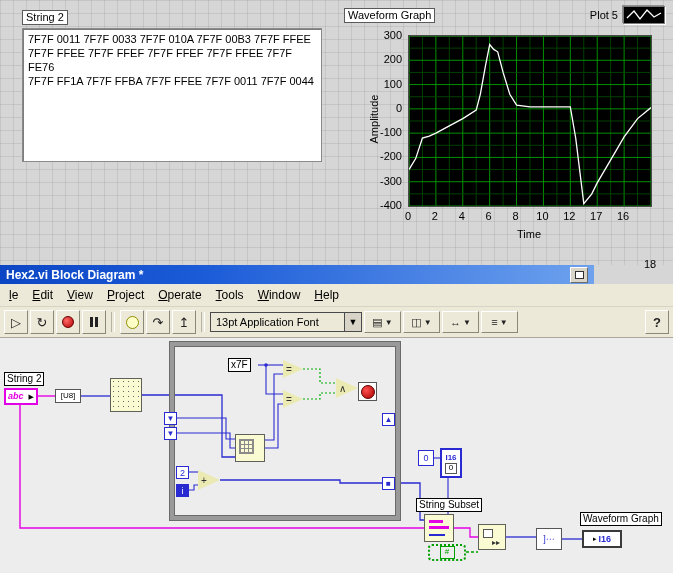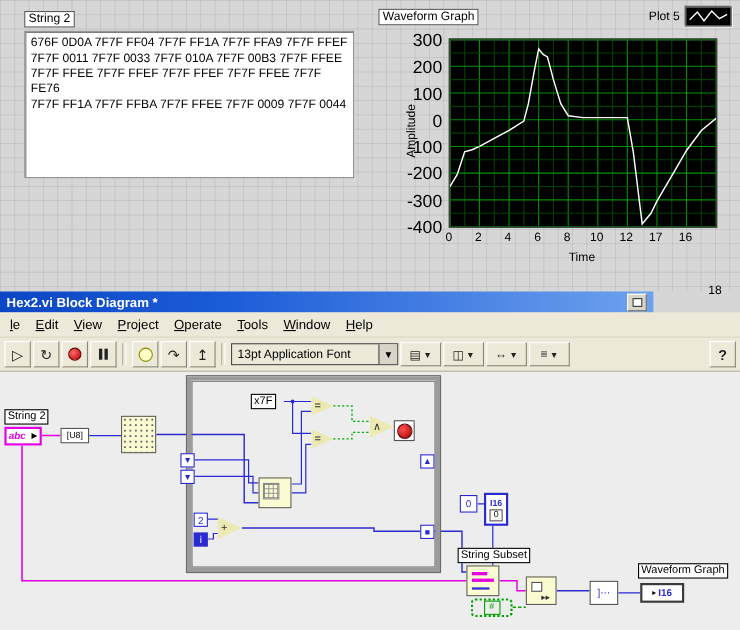--- a/index.html
+++ b/index.html
@@ -14,21 +14,21 @@
   .lvfp-label{position:absolute;background:#fff;border:1px solid #5a5a5a;
     font-size:11px;line-height:13px;padding:0 3px;white-space:nowrap;color:#000;}
   .string-box{position:absolute;left:22px;top:28px;width:288px;height:126px;
     background:#fff;border:1px solid #8a8a8a;
     box-shadow:inset 1px 1px 0 #7d7d7d, inset -1px -1px 0 #ffffff;
     font-size:11px;line-height:14px;padding:3px 5px;color:#000;overflow:hidden;}
   .graph-wrap{position:absolute;left:338px;top:2px;width:335px;height:258px;}
   .plot{position:absolute;left:70px;top:33px;width:242px;height:170px;background:#000;
     border:1px solid #4a4a4a;box-shadow:inset 1px 1px 0 #2a2a2a;}
   .plot svg{position:absolute;left:0;top:0;}
-  .ytick{position:absolute;left:20px;width:44px;text-align:right;font-size:16px;color:#000;}
+  .ytick{position:absolute;left:20px;width:44px;text-align:right;font-size:11px;color:#000;}
   .xtick{position:absolute;top:208px;width:20px;text-align:center;font-size:11px;color:#000;}
   .ylabel{position:absolute;left:-22px;top:111px;width:116px;text-align:center;
     font-size:11px;transform:rotate(-90deg);color:#000;}
   .xlabel{position:absolute;left:151px;top:226px;width:80px;text-align:center;font-size:11px;color:#000;}
   .legend{position:absolute;right:8px;top:4px;display:flex;align-items:center;gap:5px;}
   .legend-text{font-size:11px;color:#000;}
   .legend-icon{width:40px;height:16px;background:#000;border:1px solid #7a7a7a;
     box-shadow:1px 1px 0 #fff, -1px -1px 0 #909090;}
   
   .titlebar{position:absolute;left:0;top:265px;width:594px;height:19px;
@@ -97,24 +97,23 @@
   .green-cluster b{display:block;width:13px;height:11px;border:1px solid #00a000;
     color:#00a000;font-size:8px;line-height:10px;text-align:center;font-weight:normal;}
 </style>
 </head>
 <body>
 
 <div class="front-panel">
 
   <div class="lvfp-label" style="left:22px;top:10px;">String 2</div>
   <div class="string-box">
-      <div>676F 0D0A 7F7F FF04 7F7F FF1A 7F7F FFA9 7F7F FFEF</div>
       <div>7F7F 0011 7F7F 0033 7F7F 010A 7F7F 00B3 7F7F FFEE</div>
       <div>7F7F FFEE 7F7F FFEF 7F7F FFEF 7F7F FFEE 7F7F FE76</div>
-      <div>7F7F FF1A 7F7F FFBA 7F7F FFEE 7F7F 0009 7F7F 0044</div>
+      <div>7F7F FF1A 7F7F FFBA 7F7F FFEE 7F7F 0011 7F7F 0044</div>
     </div>
 
   <div class="graph-wrap">
     <div class="lvfp-label" style="left:6px;top:6px;">Waveform Graph</div>
     <div class="legend">
       <span class="legend-text">Plot 5</span>
       <span class="legend-icon">
         <svg width="40" height="16">
             <polyline points="3,11 10,4 16,12 23,3 30,10 37,6" fill="none" stroke="#fff" stroke-width="1.3"></polyline>
           </svg>

